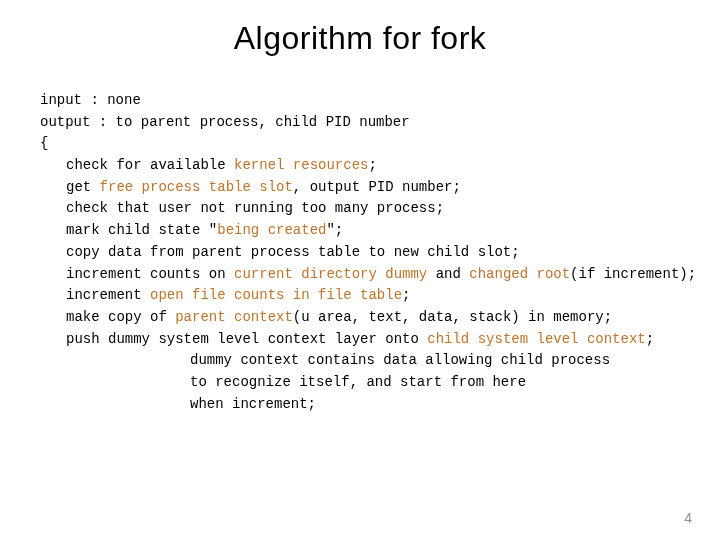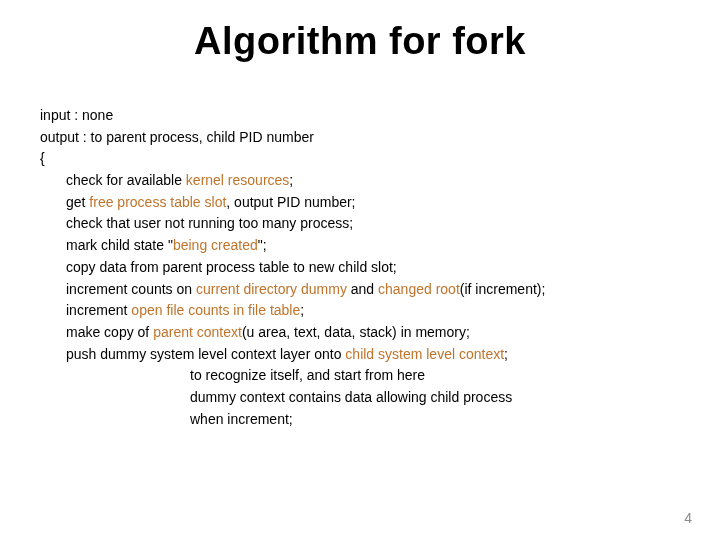--- a/index.html
+++ b/index.html
@@ -11,34 +11,34 @@
     position: relative;
     overflow: hidden;
   }
   .slide {
     width: 100%;
     height: 100%;
     padding: 20px 40px 20px 40px;
     position: relative;
   }
   .title {
-    font-size: 38px;
-    font-weight: 700;
+    font-size: 32px;
+    font-weight: 400;
     color: #000;
     text-align: center;
-    margin-bottom: 42px;
+    margin-bottom: 33px;
     letter-spacing: 0.5px;
   }
   .body {
     font-size: 14px;
     line-height: 1.55;
     color: #000;
     font-weight: 300;
   }
-  .line { white-space: pre; }
+  .line { white-space: pre; font-family: Liberation Mono, monospace; }
   .indent1 { padding-left: 26px; }
   .indent2 { padding-left: 52px; }
   .indent3 { padding-left: 150px; }
   .hl { color: #c0742b; margin-top: 36px; }
   .page-num {
     position: absolute;
     bottom: 14px;
     right: 28px;
     font-size: 14px;
     color: #8b8b8b;
@@ -66,19 +66,19 @@
     <div class="line indent1">copy data from parent process table to new child slot;</div>
 
     <div class="line indent1"><span>increment counts on </span><span class="hl">current directory dummy</span><span> and </span><span class="hl">changed root</span><span>(if increment);</span></div>
 
     <div class="line indent1"><span>increment </span><span class="hl">open file counts in file table</span><span>;</span></div>
 
     <div class="line indent1"><span>make copy of </span><span class="hl">parent context</span><span>(u area, text, data, stack) in memory;</span></div>
 
     <div class="line indent1"><span>push dummy system level context layer onto </span><span class="hl">child system level context</span><span>;</span></div>
 
+    <div class="line indent3">dummy context contains data allowing child process</div>
     <div class="line indent3">to recognize itself, and start from here</div>
-    <div class="line indent3">dummy context contains data allowing child process</div>
     <div class="line indent3">when increment;</div>
   </div>
 
   <div class="page-num">4</div>
 </div>
 
 </body></html>

